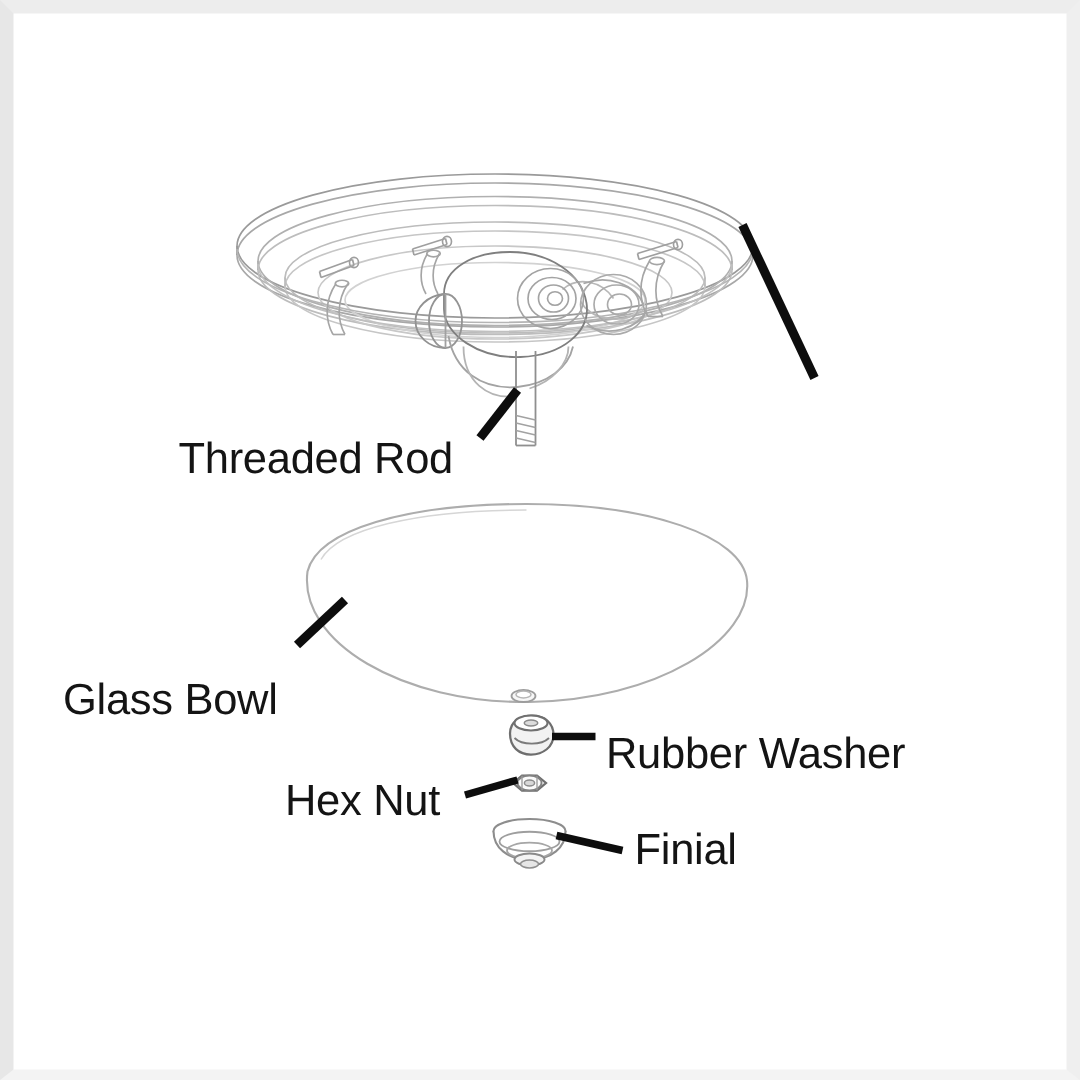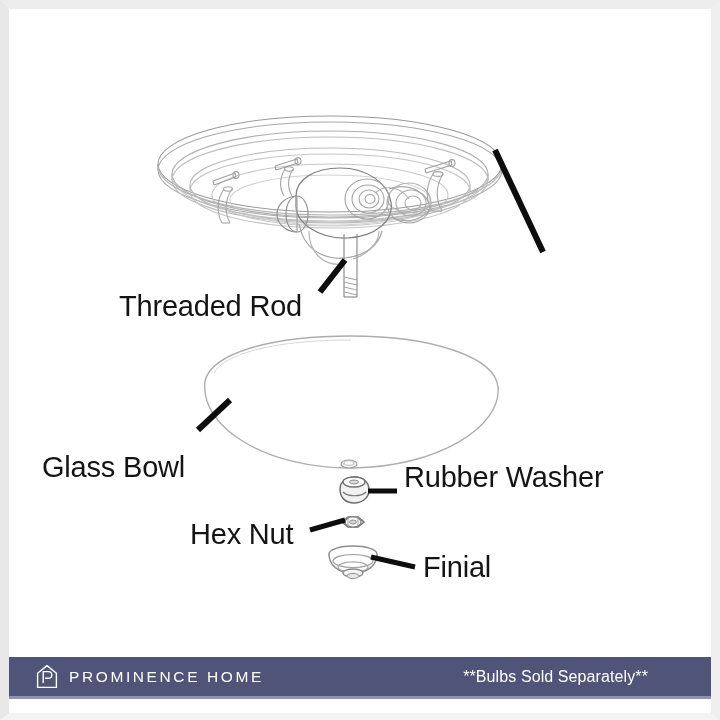--- a/index.html
+++ b/index.html
@@ -43,21 +43,21 @@
     color: #141414;
     font-size: 29px;
     font-weight: 400;
     letter-spacing: -0.2px;
     white-space: nowrap;
     font-family: "Liberation Sans", sans-serif;
   }
   #label-threaded-rod { left: 110px; top: 281px; }
   #label-light-housing { left: 471px; top: 252px; }
   #label-glass-bowl { left: 33px; top: 407px; margin-top: 35px; }
-  #label-rubber-washer { left: 395px; top: 452px; }
+  #label-rubber-washer { left: 395px; top: 478px; }
   #label-hex-nut { left: 181px; top: 509px; }
   #label-finial { left: 414px; top: 542px; }
 
   
   #footer-bar {
     position: absolute;
     left: 8px;
     top: 657px;
     width: 704px;
     height: 42px;
@@ -275,26 +275,15 @@
 
     <div class="part-label" id="label-glass-bowl">Glass Bowl</div>
 
     <div class="part-label" id="label-rubber-washer">Rubber Washer</div>
 
     <div class="part-label" id="label-hex-nut">Hex Nut</div>
 
     <div class="part-label" id="label-finial">Finial</div>
   </div>
 
-  <div id="footer-bar">
-    <div id="brand-block">
-      <svg id="brand-mark" viewBox="0 0 22 25" fill="none" stroke="#ffffff" stroke-width="1.4">
-        <path d="M1.6 9.2 L11 1.6 L20.4 9.2 L20.4 23.4 L1.6 23.4 Z" stroke-linejoin="round"></path>
-        <path d="M7.2 18.6 L7.2 7.6 L12.2 7.6 C14.5 7.6 15.8 9 15.8 10.9
-                 C15.8 12.9 14.5 14.2 12.2 14.2 L9.6 14.2" stroke-linecap="round" stroke-linejoin="round"></path>
-      </svg>
-      <span id="brand-name">PROMINENCE HOME</span>
-    </div>
-    <span id="footer-note">**Bulbs Sold Separately**</span>
-  </div>
 
   <div id="frame-border"></div>
 </div>
 
 </body></html>

